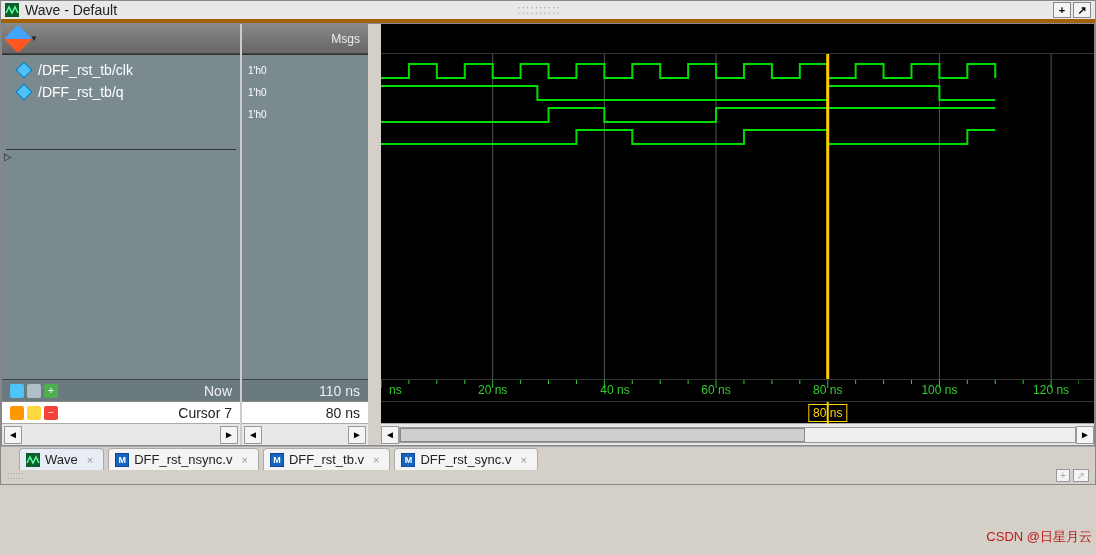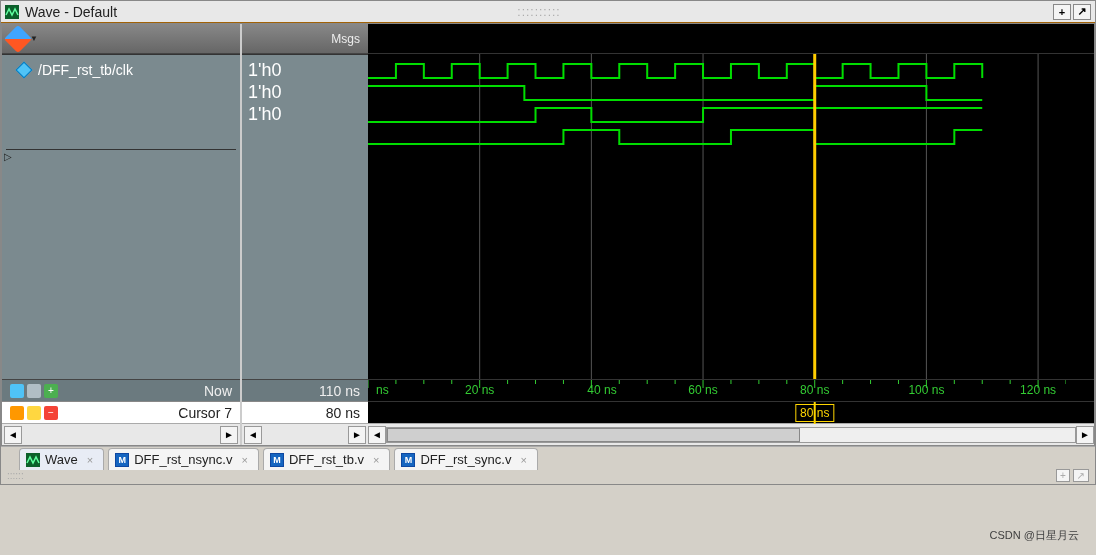--- a/index.html
+++ b/index.html
@@ -1,41 +1,41 @@
 <!DOCTYPE html>
 <html><head>
 <meta charset="utf-8">
 <style>
   * { box-sizing: border-box; margin: 0; padding: 0; }
   body { font-family: Tahoma, Arial, sans-serif; font-size: 12px; background: #d4d0c8; overflow: hidden; width: 1096px; height: 555px; }
   .window { width: 1096px; border: 1px solid #888; background: #d4d0c8; }
-  .titlebar { display: flex; align-items: center; background: #e8e8e8; border-bottom: 1px solid #a16207; height: 22px; padding: 0 4px; }
+  .titlebar { display: flex; align-items: center; background: #e8e8e8; border-bottom: 4px solid #a16207; height: 22px; padding: 0 4px; }
   .titlebar .icon { width: 14px; height: 14px; margin-right: 6px; display:flex; align-items:center; justify-content:center;}
   .titlebar .icon svg { width:14px; height:14px; }
   .titlebar .title { flex:1; color:#222; font-size:14px; }
   .titlebar .grip { flex:0 0 80px; display:flex; justify-content:center; color:#aaa; letter-spacing:1px;}
   .win-buttons { display:flex; gap:2px; }
   .win-buttons .btn { width:18px; height:16px; border:1px solid #888; background:#f4f4f4; display:flex; align-items:center; justify-content:center; font-size:11px; font-weight:bold;}
   
   .content { display:flex; width:100%; border:1px solid #888; }
   .left-col  { width:238px; display:flex; flex-direction:column; }
   .mid-col   { width:128px; display:flex; flex-direction:column; border-left:2px solid #ccc; }
-  .right-col { flex:1; display:flex; flex-direction:column; background:#000; }
+  .right-col { flex:1; display:flex; flex-direction:column; background:#000;margin-left:13px; }
 
   .panel-head { height:30px; background:linear-gradient(#888,#666); border-bottom:1px solid #444; display:flex; align-items:center; justify-content:flex-end; padding:0 8px; color:#eee; }
   .panel-head.left { justify-content:flex-start; padding-left:6px;}
   .color-swatch { width:20px; height:20px; background:linear-gradient(135deg,#3fa5ff 50%,#ff5722 50%); transform:rotate(45deg); border-radius:3px;}
   .swatch-wrap { display:flex; align-items:center; gap:2px; }
   .swatch-wrap .tri { font-size:8px; color:#222; }
 
   .signal-list { flex:1; background:#7b8a8f; border-top:1px solid #333; padding-top:4px; position:relative; min-height:325px;}
   .value-list  { flex:1; background:#7b8a8f; border-top:1px solid #333; padding-top:4px; min-height:325px;}
   .sig-row { display:flex; align-items:center; height:22px; color:#fff; font-size:14px; padding-left:36px; position:relative;}
   .sig-row .diamond { position:absolute; left:16px; width:12px; height:12px; background:#4fc3f7; transform:rotate(45deg); border:1px solid #0277bd;}
-  .val-row { height:22px; color:#fff; font-size:18px; padding-left:6px; display:flex; align-items:center;}
+  .val-row { height:22px; color:#fff; font-size:10px; padding-left:6px; display:flex; align-items:center;}
   .list-bottom-line { position:absolute; left:4px; right:4px; height:1px; background:#333;}
   .tri-marker { position:absolute; left:2px; bottom:-10px; color:#222; font-size:10px;}
 
   .summary-row { height:22px; background:#6b7a7f; border-top:1px solid #444; display:flex; align-items:center; justify-content:flex-end; padding:0 8px; color:#eee; font-size:14px; }
   .summary-row.white { background:#fff; color:#222; border-top:1px solid #888;}
   .summary-row.left { justify-content:space-between; }
   .mini-icons { display:flex; gap:3px; align-items:center;}
   .mini-icons span { width:14px; height:14px; border-radius:2px; display:flex; align-items:center; justify-content:center; font-size:10px;}
   .ic-blue{background:#4fc3f7;} .ic-grey{background:#b0bec5;} .ic-green{background:#4caf50;color:#fff;} .ic-orange{background:#ff9800;} .ic-key{background:#ffd740;} .ic-red{background:#f44336;color:#fff;}
 
@@ -55,21 +55,21 @@
 
   .tabstrip { height:24px; background:#d4d0c8; border-top:1px solid #aaa; display:flex; align-items:flex-end; padding-left:18px; gap:4px;}
   .tab { height:22px; padding:0 10px 0 6px; background:#f4f4f4; border:1px solid #aaa; border-bottom:none; border-radius:4px 4px 0 0; display:flex; align-items:center; gap:5px; font-size:13px; color:#222;}
   .tab .close { color:#999; font-size:11px; margin-left:4px; }
   .tab .ticon { width:14px; height:14px; display:flex; align-items:center; justify-content:center; }
   .tab .ticon.m { background:#1565c0; color:#fff; font-size:9px; font-weight:bold; border:1px solid #0d47a1;}
   .tab .ticon.w svg { width:14px; height:14px; }
   .tab.active { background:#e8ecf5; }
   
   .bottombar { height:14px; display:flex; justify-content:space-between; padding:0 6px; color:#aaa; font-size:10px;}
-  .watermark { position:absolute; right:17px; top:528px; color:#404040; font-size:11px; }
+  .watermark { position:absolute; right:4px; top:528px; color:#b91c1c; font-size:13px; }
 
   .tick-label { position:absolute; color:#33cc33; font-size:12px; transform:translateX(-50%); top:3px;}
   .grid-line { stroke:#555; stroke-width:1;}
   .wave-line { stroke:#00dd00; stroke-width:2; fill:none;}
   .cursor-line{ stroke:#ffcc00; stroke-width:3;}
 </style>
 </head>
 <body>
 
 <div class="window">
@@ -99,20 +99,24 @@
           <span class="tri">▼</span>
         </div>
       </div>
       <div class="signal-list" id="sig-names">
 
         <div class="list-bottom-line" style="top:94px;"></div>
         <span class="tri-marker" style="top: 96px;">▷</span>
       <div class="sig-row">
             <span class="diamond"></span>
             <span>/DFF_rst_tb/clk</span>
+          </div>
+          <div class="sig-row">
+            <span class="diamond"></span>
+            <span>/DFF_rst_tb/q</span>
           </div>
         </div>
       <div class="summary-row left">
         <div class="mini-icons">
           <span class="ic-blue"></span>
           <span class="ic-grey"></span>
           <span class="ic-green">+</span>
         </div>
         <span>Now</span>
       </div>

